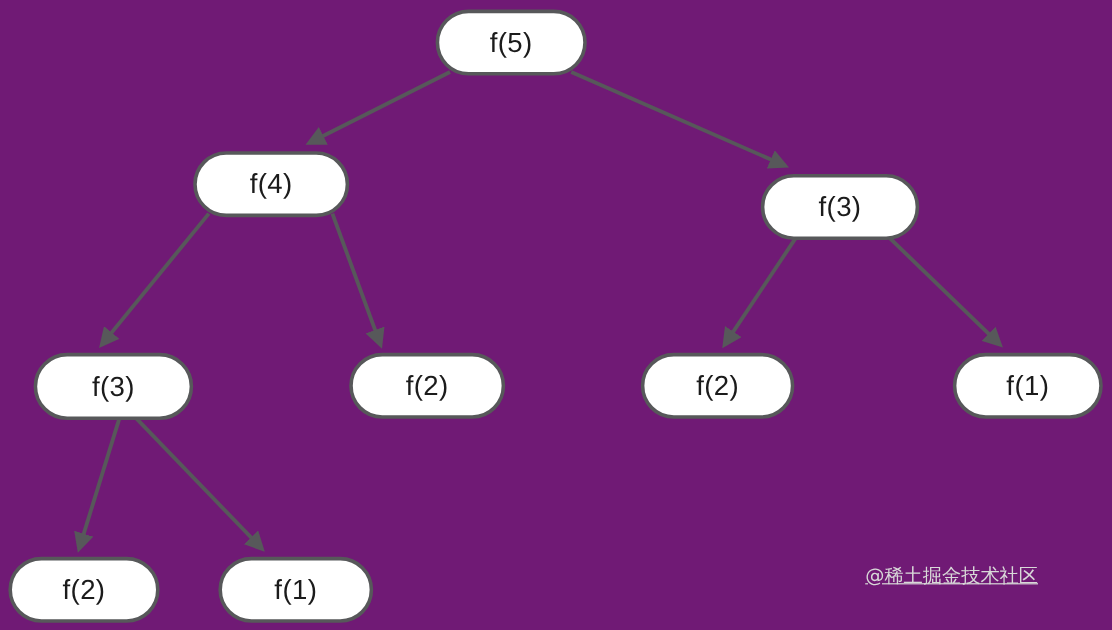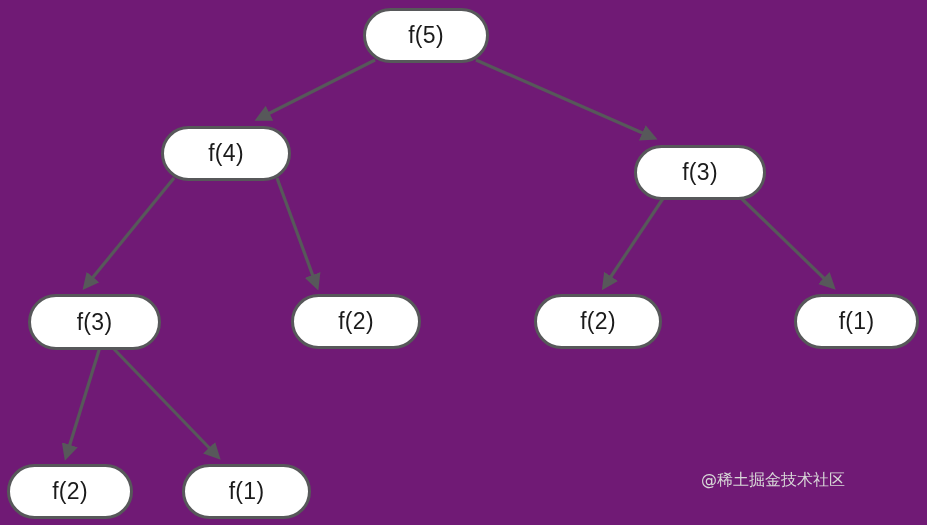--- a/index.html
+++ b/index.html
@@ -97,15 +97,15 @@
         <span class="node-label" style="color: rgb(27, 27, 27);">f(1)</span>
       </div>
       <div class="node" style="left: 7px; top: 464px; width: 126px; height: 55px; border-color: rgb(87, 88, 90); background: rgb(255, 255, 255);">
         <span class="node-label" style="color: rgb(27, 27, 27);">f(2)</span>
       </div>
       <div class="node" style="left: 182px; top: 464px; width: 129px; height: 55px; border-color: rgb(87, 88, 90); background: rgb(255, 255, 255);">
         <span class="node-label" style="color: rgb(27, 27, 27);">f(1)</span>
       </div>
     </div>
 
-  <div id="watermark" style="left: 701px; top: 470px; color: rgb(216, 216, 216);">@稀土掘金技术社区</div>
+  <div id="watermark" style="left: 721px; top: 470px; color: rgb(216, 216, 216); text-decoration: underline;">@稀土掘金技术社区</div>
 
 </div>
 
 </body></html>

